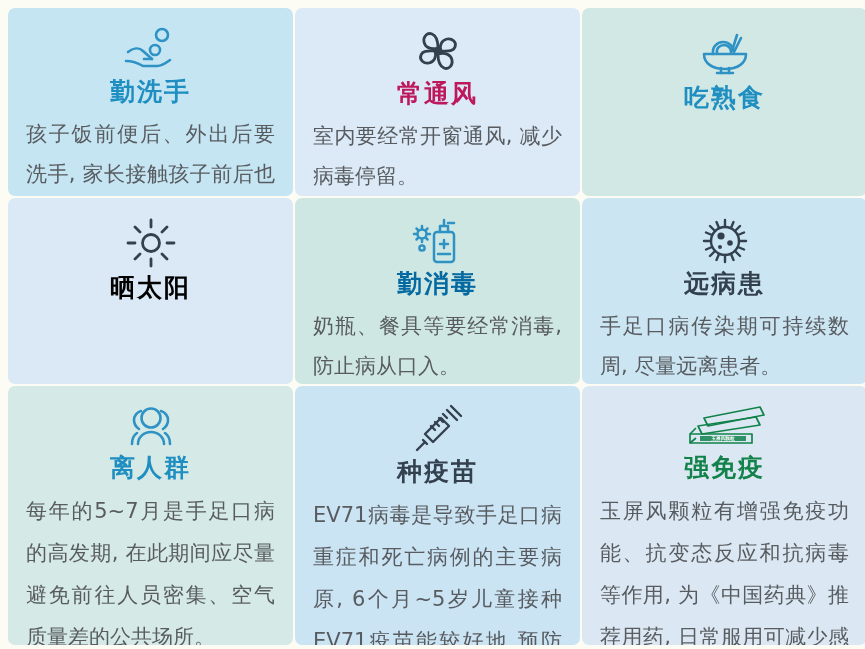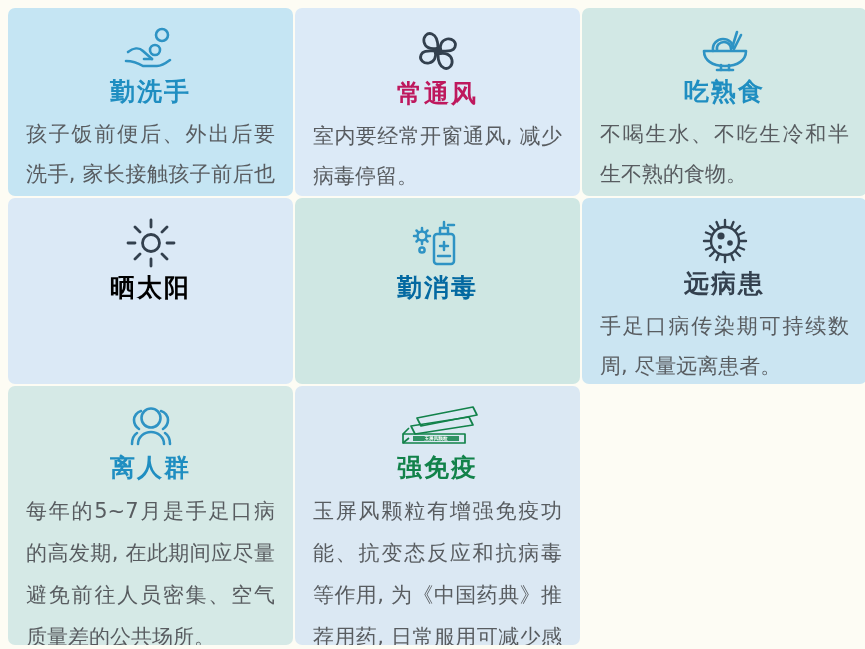--- a/index.html
+++ b/index.html
@@ -104,21 +104,20 @@
       <svg width="56" height="48" viewBox="0 0 56 48" fill="none" stroke="#2e93c4" stroke-width="2.6" stroke-linecap="round" stroke-linejoin="round">
         <path d="M7 25h42c0 9-8 15-21 15S7 34 7 25z"></path>
         <path d="M24 39v5M32 39v5"></path>
         <path d="M20 44h16"></path>
         <path d="M16 25c-1-7 4-12 10-12s10 4 10 9"></path>
         <path d="M20 24c-1-5 3-8 7-8s7 3 7 7"></path>
         <path d="M40 6l-5 16M44 9l-7 14"></path>
       </svg>
     </div>
     <div class="card-title" style="color:#1f8ec1">吃熟食</div>
-    <div class="card-body">不喝生水、不吃生冷和半生不熟的食物。</div>
   </div>
 
   <div class="card" style="background:#dbe9f6">
     <div class="icon-wrap">
       <svg width="50" height="50" viewBox="0 0 50 50" fill="none" stroke="#33404e" stroke-width="2.8" stroke-linecap="round">
         <circle cx="25" cy="25" r="8.5"></circle>
         <path d="M25 2v7M25 41v7M2 25h7M41 25h7M9 9l5 5M36 36l5 5M41 9l-5 5M14 36l-5 5"></path>
       </svg>
     </div>
     <div class="card-title" style="color:#000000">晒太阳</div>
@@ -131,20 +130,21 @@
         <path d="M28 16v-6h8v6"></path>
         <path d="M32 4v6M36 7h6"></path>
         <path d="M32 24v8M28 28h8"></path>
         <path d="M26 38h12"></path>
         <circle cx="10" cy="18" r="4.5"></circle>
         <path d="M10 10v2.5M10 23.5V26M2 18h2.5M15.5 18H18M4.5 12.5l1.8 1.8M13.7 21.7l1.8 1.8M15.5 12.5l-1.8 1.8M6.3 21.7l-1.8 1.8"></path>
         <circle cx="10" cy="32" r="2.6"></circle>
       </svg>
     </div>
     <div class="card-title" style="color:#0369a1">勤消毒</div>
+    <div class="card-body">奶瓶、餐具等要经常消毒, 防止病从口入。</div>
   </div>
 
   <div class="card" style="background:#cbe5f2">
     <div class="icon-wrap">
       <svg width="52" height="50" viewBox="0 0 52 50" fill="none" stroke="#33404e" stroke-width="2.4" stroke-linecap="round">
         <circle cx="26" cy="25" r="14" fill="none"></circle>
         <circle cx="22" cy="20" r="3.6" fill="#33404e" stroke="none"></circle>
         <circle cx="31" cy="27" r="2.8" fill="#33404e" stroke="none"></circle>
         <circle cx="21" cy="31" r="2" fill="#33404e" stroke="none"></circle>
         <path d="M26 11V4M26 39v7M12 25H5M40 25h7M16 15l-5-5M36 35l5 5M36 15l5-5M16 35l-5 5M20 12l-2.5-6M32 38l2.5 6M13 19l-6-2.5M39 31l6 2.5M13 31l-6 2.5M39 19l6-2.5M20 38l-2.5 6M32 12l2.5-6"></path>
@@ -162,20 +162,34 @@
         <path d="M20 7c-4 1-7 5-7 9s2 7 5 9"></path>
         <path d="M40 7c4 1 7 5 7 9s-2 7-5 9"></path>
         <path d="M11 40c0-5 2-9 5-11"></path>
         <path d="M49 40c0-5-2-9-5-11"></path>
       </svg>
     </div>
     <div class="card-title" style="color:#1f8ec1">离人群</div>
     <div class="card-body">每年的5~7月是手足口病的高发期, 在此期间应尽量避免前往人员密集、空气质量差的公共场所。</div>
   </div>
 
+  <div class="card row3" style="background:#cbe4f4">
+    <div class="icon-wrap">
+      <svg width="50" height="50" viewBox="0 0 50 50" fill="none" stroke="#33404e" stroke-width="2.4" stroke-linecap="round" stroke-linejoin="round">
+        <path d="M4 46l8-8"></path>
+        <path d="M12 30l8 8 16-16-8-8z"></path>
+        <path d="M34 6l10 10"></path>
+        <path d="M38 2l10 10"></path>
+        <path d="M30 10l4 4M26 14l4 4M22 18l4 4M18 22l4 4"></path>
+        <path d="M10 36l4 4"></path>
+      </svg>
+    </div>
+    <div class="card-title" style="color:#33404e">种疫苗</div>
+    <div class="card-body">EV71病毒是导致手足口病重症和死亡病例的主要病原, 6个月~5岁儿童接种EV71疫苗能较好地 预防手足口病带来的威胁。</div>
+  </div>
 
   <div class="card row3" style="background:#dbe8f3">
     <div class="icon-wrap">
       <svg width="86" height="46" viewBox="0 0 86 46" fill="none" stroke="#12824a" stroke-width="1.7" stroke-linejoin="round">
         <path d="M22 14l56-11 4 8-56 11z"></path>
         <path d="M16 22l58-9 4 8-58 9z"></path>
         <path d="M8 30h62v9H8z"></path>
         <path d="M8 30l6-6M8 39l6-5"></path>
         <rect x="18" y="32" width="46" height="5" fill="#12824a" stroke="none" opacity="0.85"></rect>
         <text x="41" y="36.4" font-size="4.6" font-family="DejaVu Sans, sans-serif" font-weight="bold" fill="#ffffff" stroke="none" text-anchor="middle">玉屏风颗粒</text>

